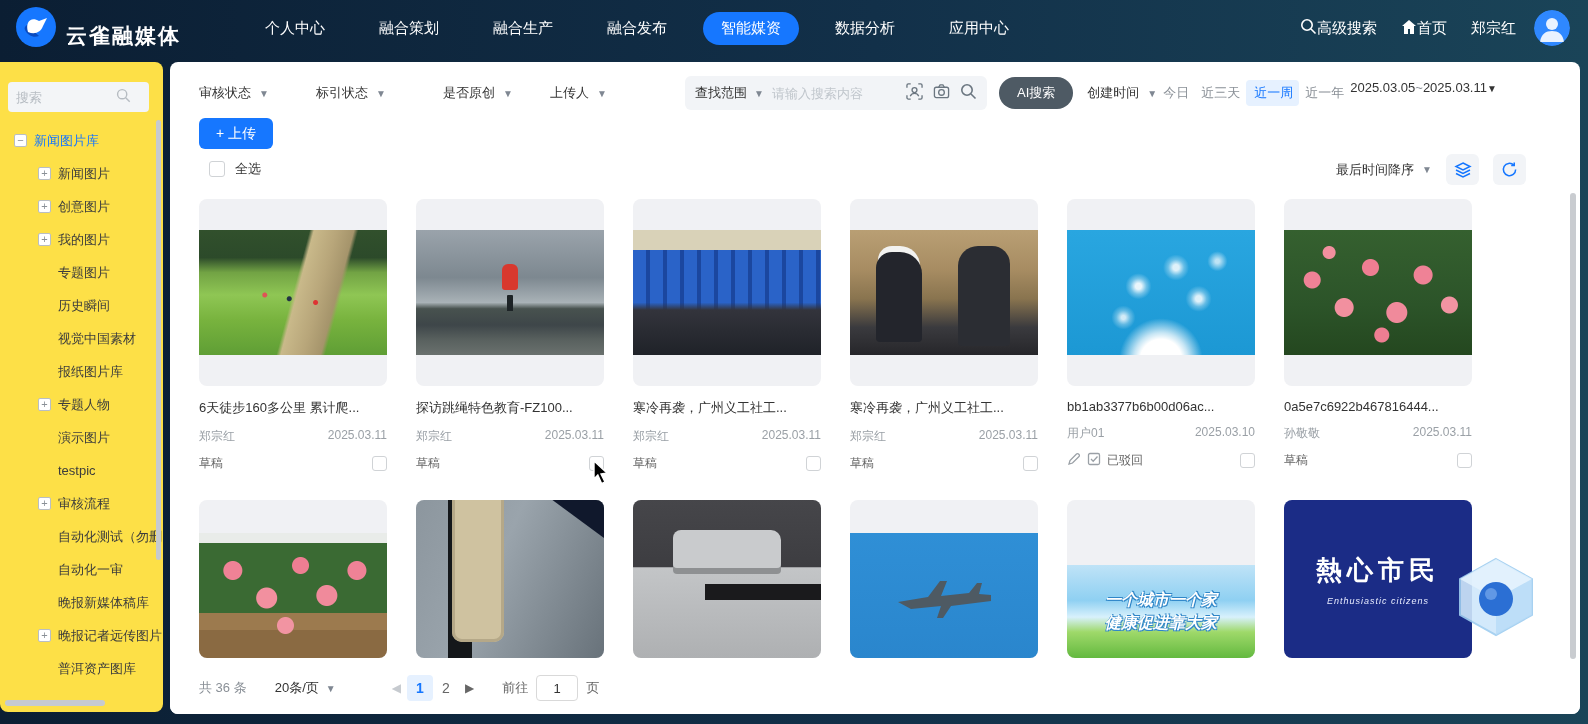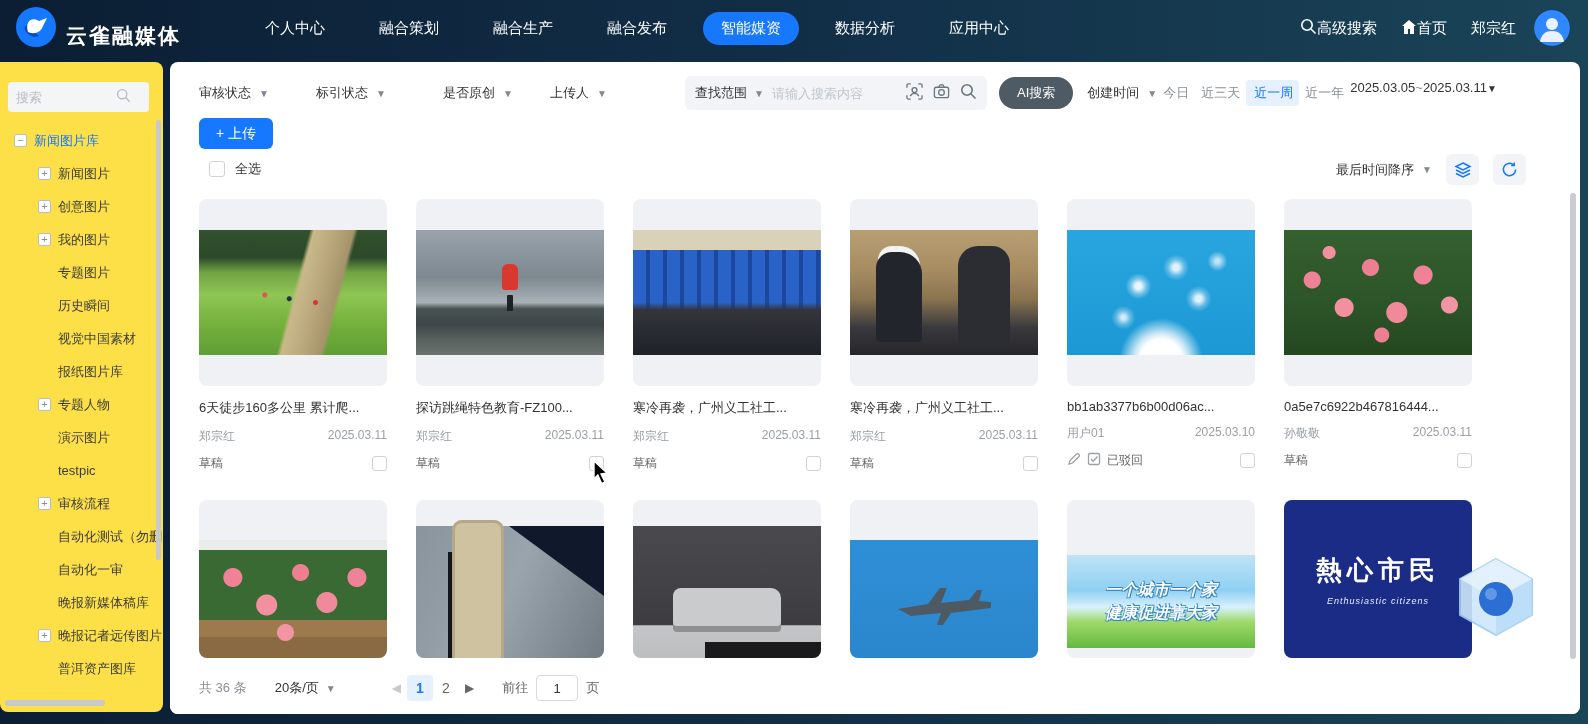--- a/index.html
+++ b/index.html
@@ -60,21 +60,21 @@
   .sortrow{position:absolute;right:54px;top:92px;display:flex;align-items:center;gap:14px;}
   .sort-dd{display:flex;align-items:center;gap:8px;color:#333;cursor:pointer;}
   .icon-btn{width:33px;height:31px;background:#f2f4f7;border:none;border-radius:6px;display:flex;align-items:center;justify-content:center;cursor:pointer;}
 
   
   .grid{position:absolute;left:29px;display:flex;gap:29px;}
   .grid.row1{top:137px;}
   .grid.row2{top:438px;}
   .card{width:188px;}
   .thumb{width:188px;height:187px;background:#f0f1f4;border-radius:8px;display:flex;align-items:center;justify-content:center;overflow:hidden;}
-  .row2 .thumb{height:158px;align-items:flex-start;}
+  .row2 .thumb{height:158px;align-items:flex-end;}
   .c-title{margin-top:13px;font-size:13px;color:#333;white-space:nowrap;overflow:hidden;cursor:pointer;}
   .c-meta{margin-top:11px;display:flex;justify-content:space-between;font-size:12px;color:#9aa0a6;}
   .c-status{margin-top:10px;display:flex;align-items:center;font-size:12px;color:#666;}
   .c-status .cbx{margin-left:auto;width:15px;height:15px;}
   .st-icons{display:flex;align-items:center;gap:6px;margin-right:6px;}
 
   
   .ph{width:188px;height:125px;flex:0 0 auto;}
   .ph-hiking{background:
     radial-gradient(circle at 62% 58%,#d33 0 2px,transparent 3px),

